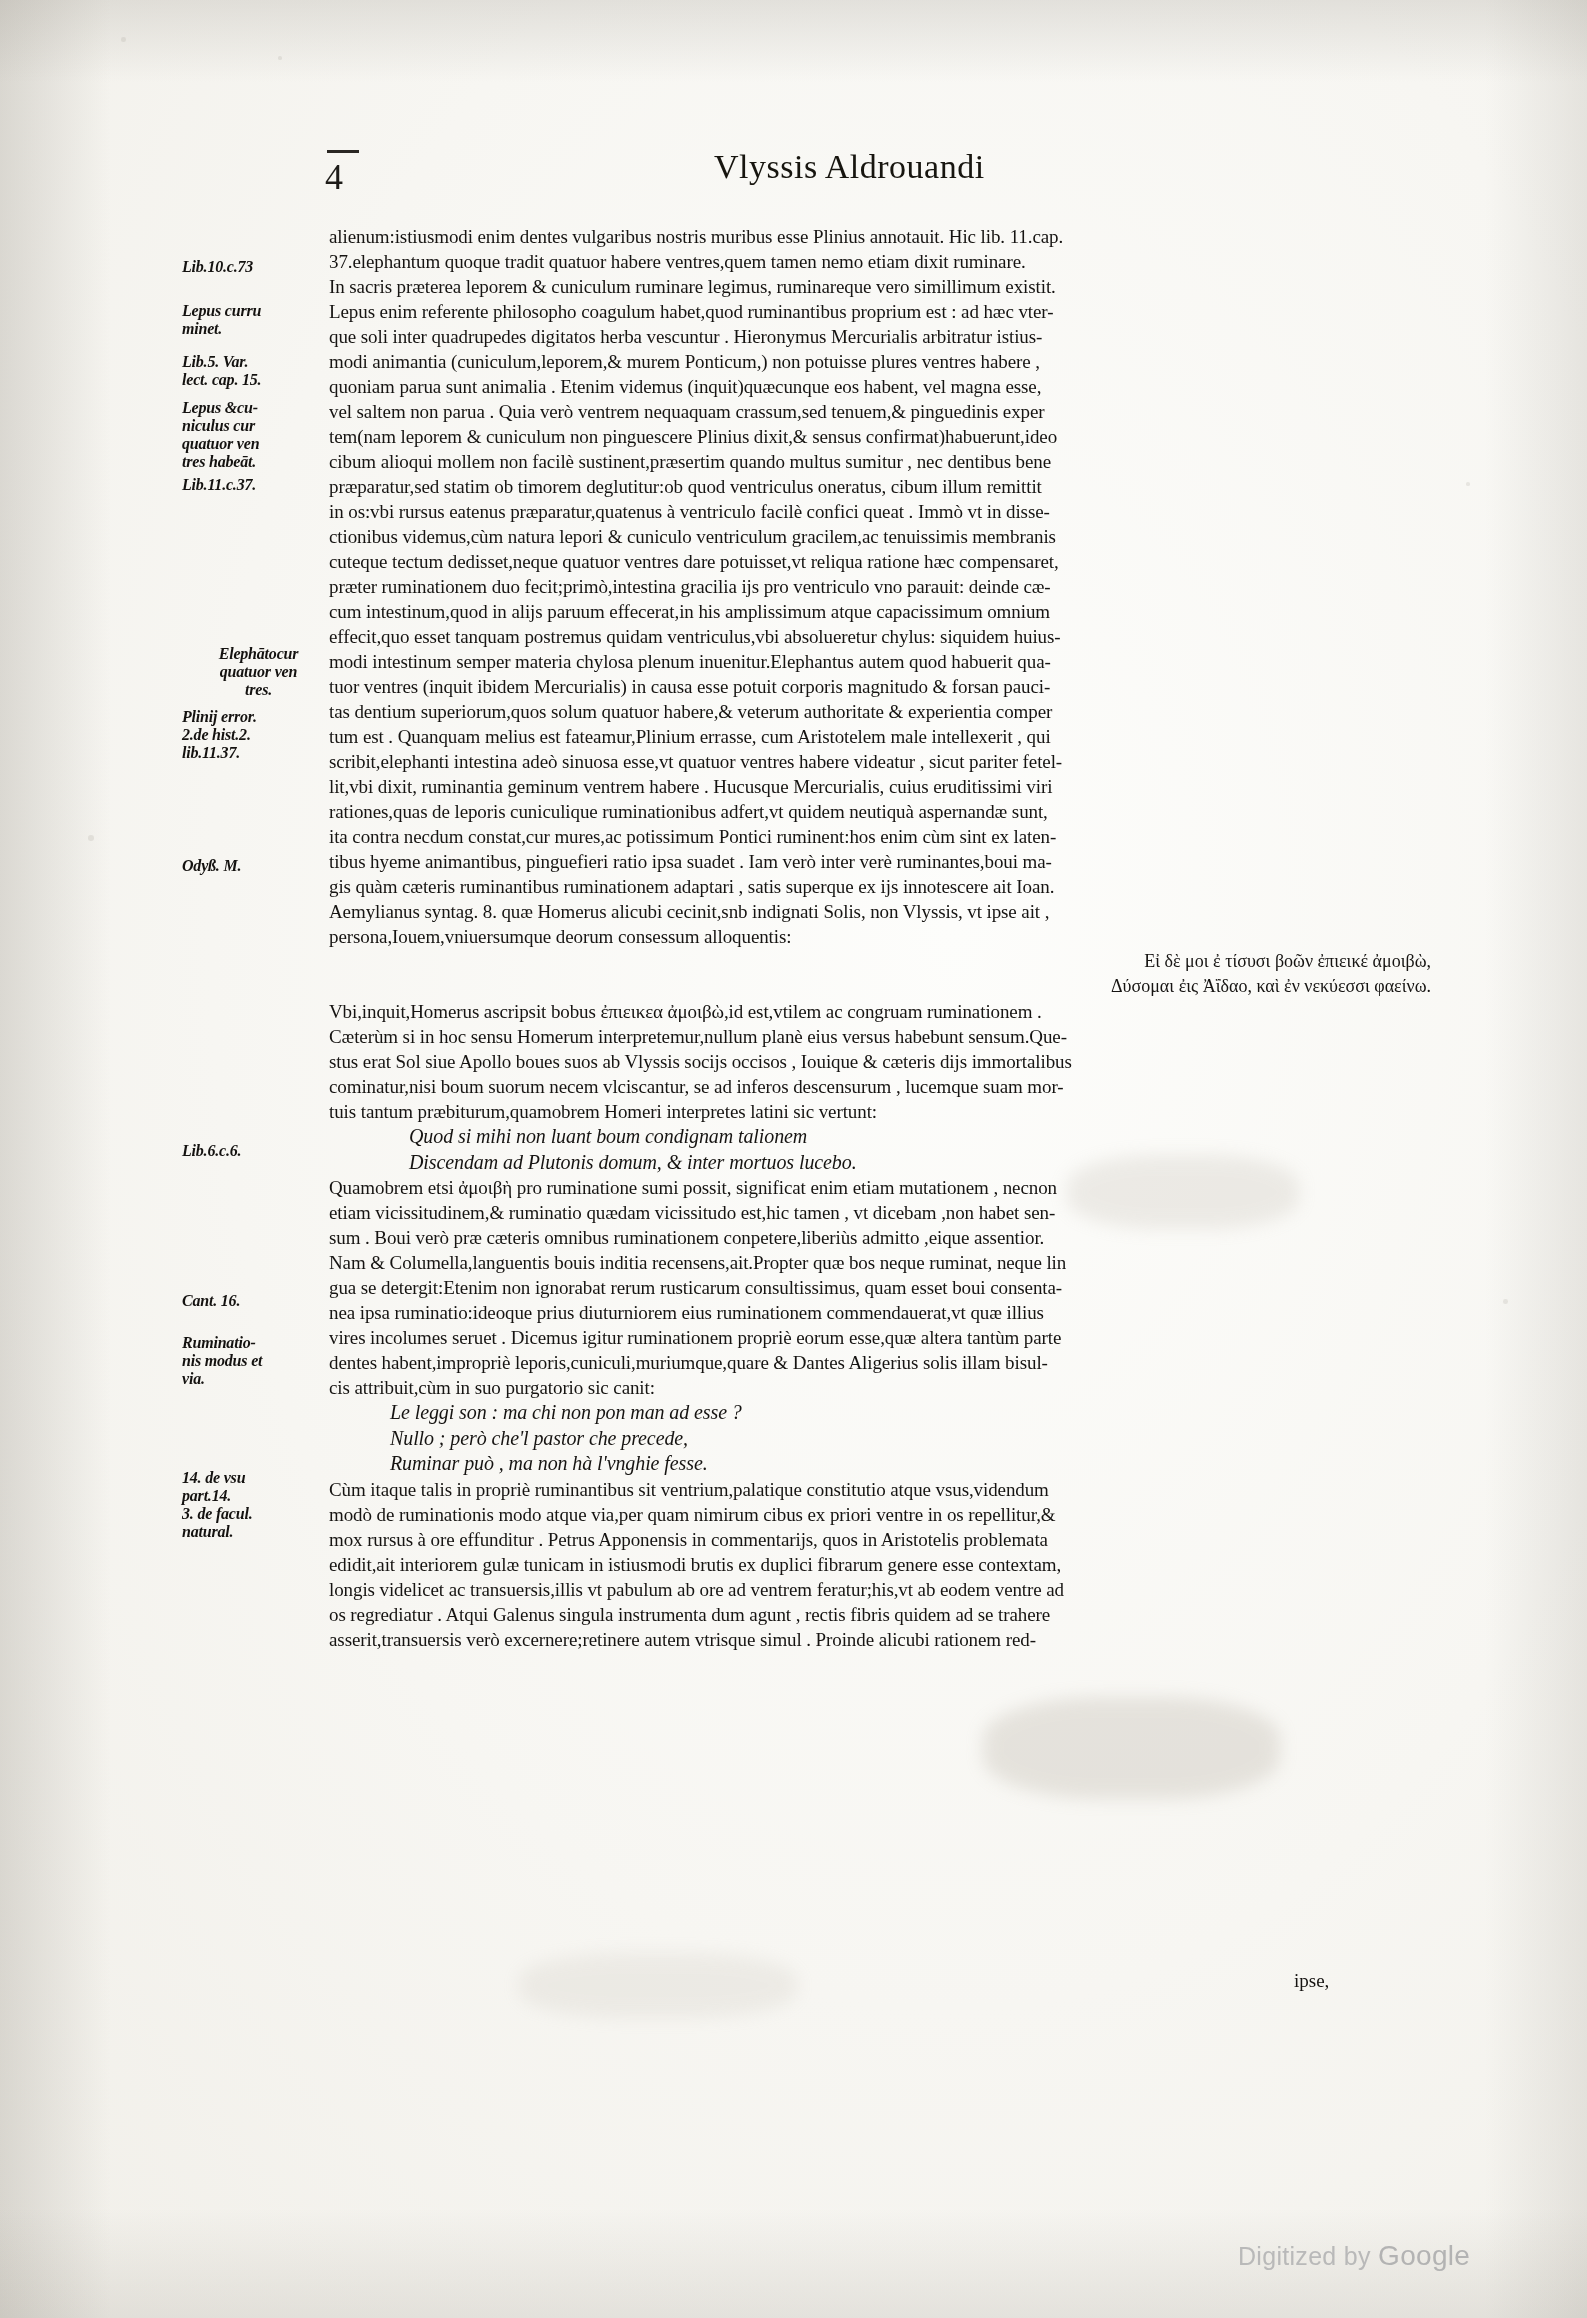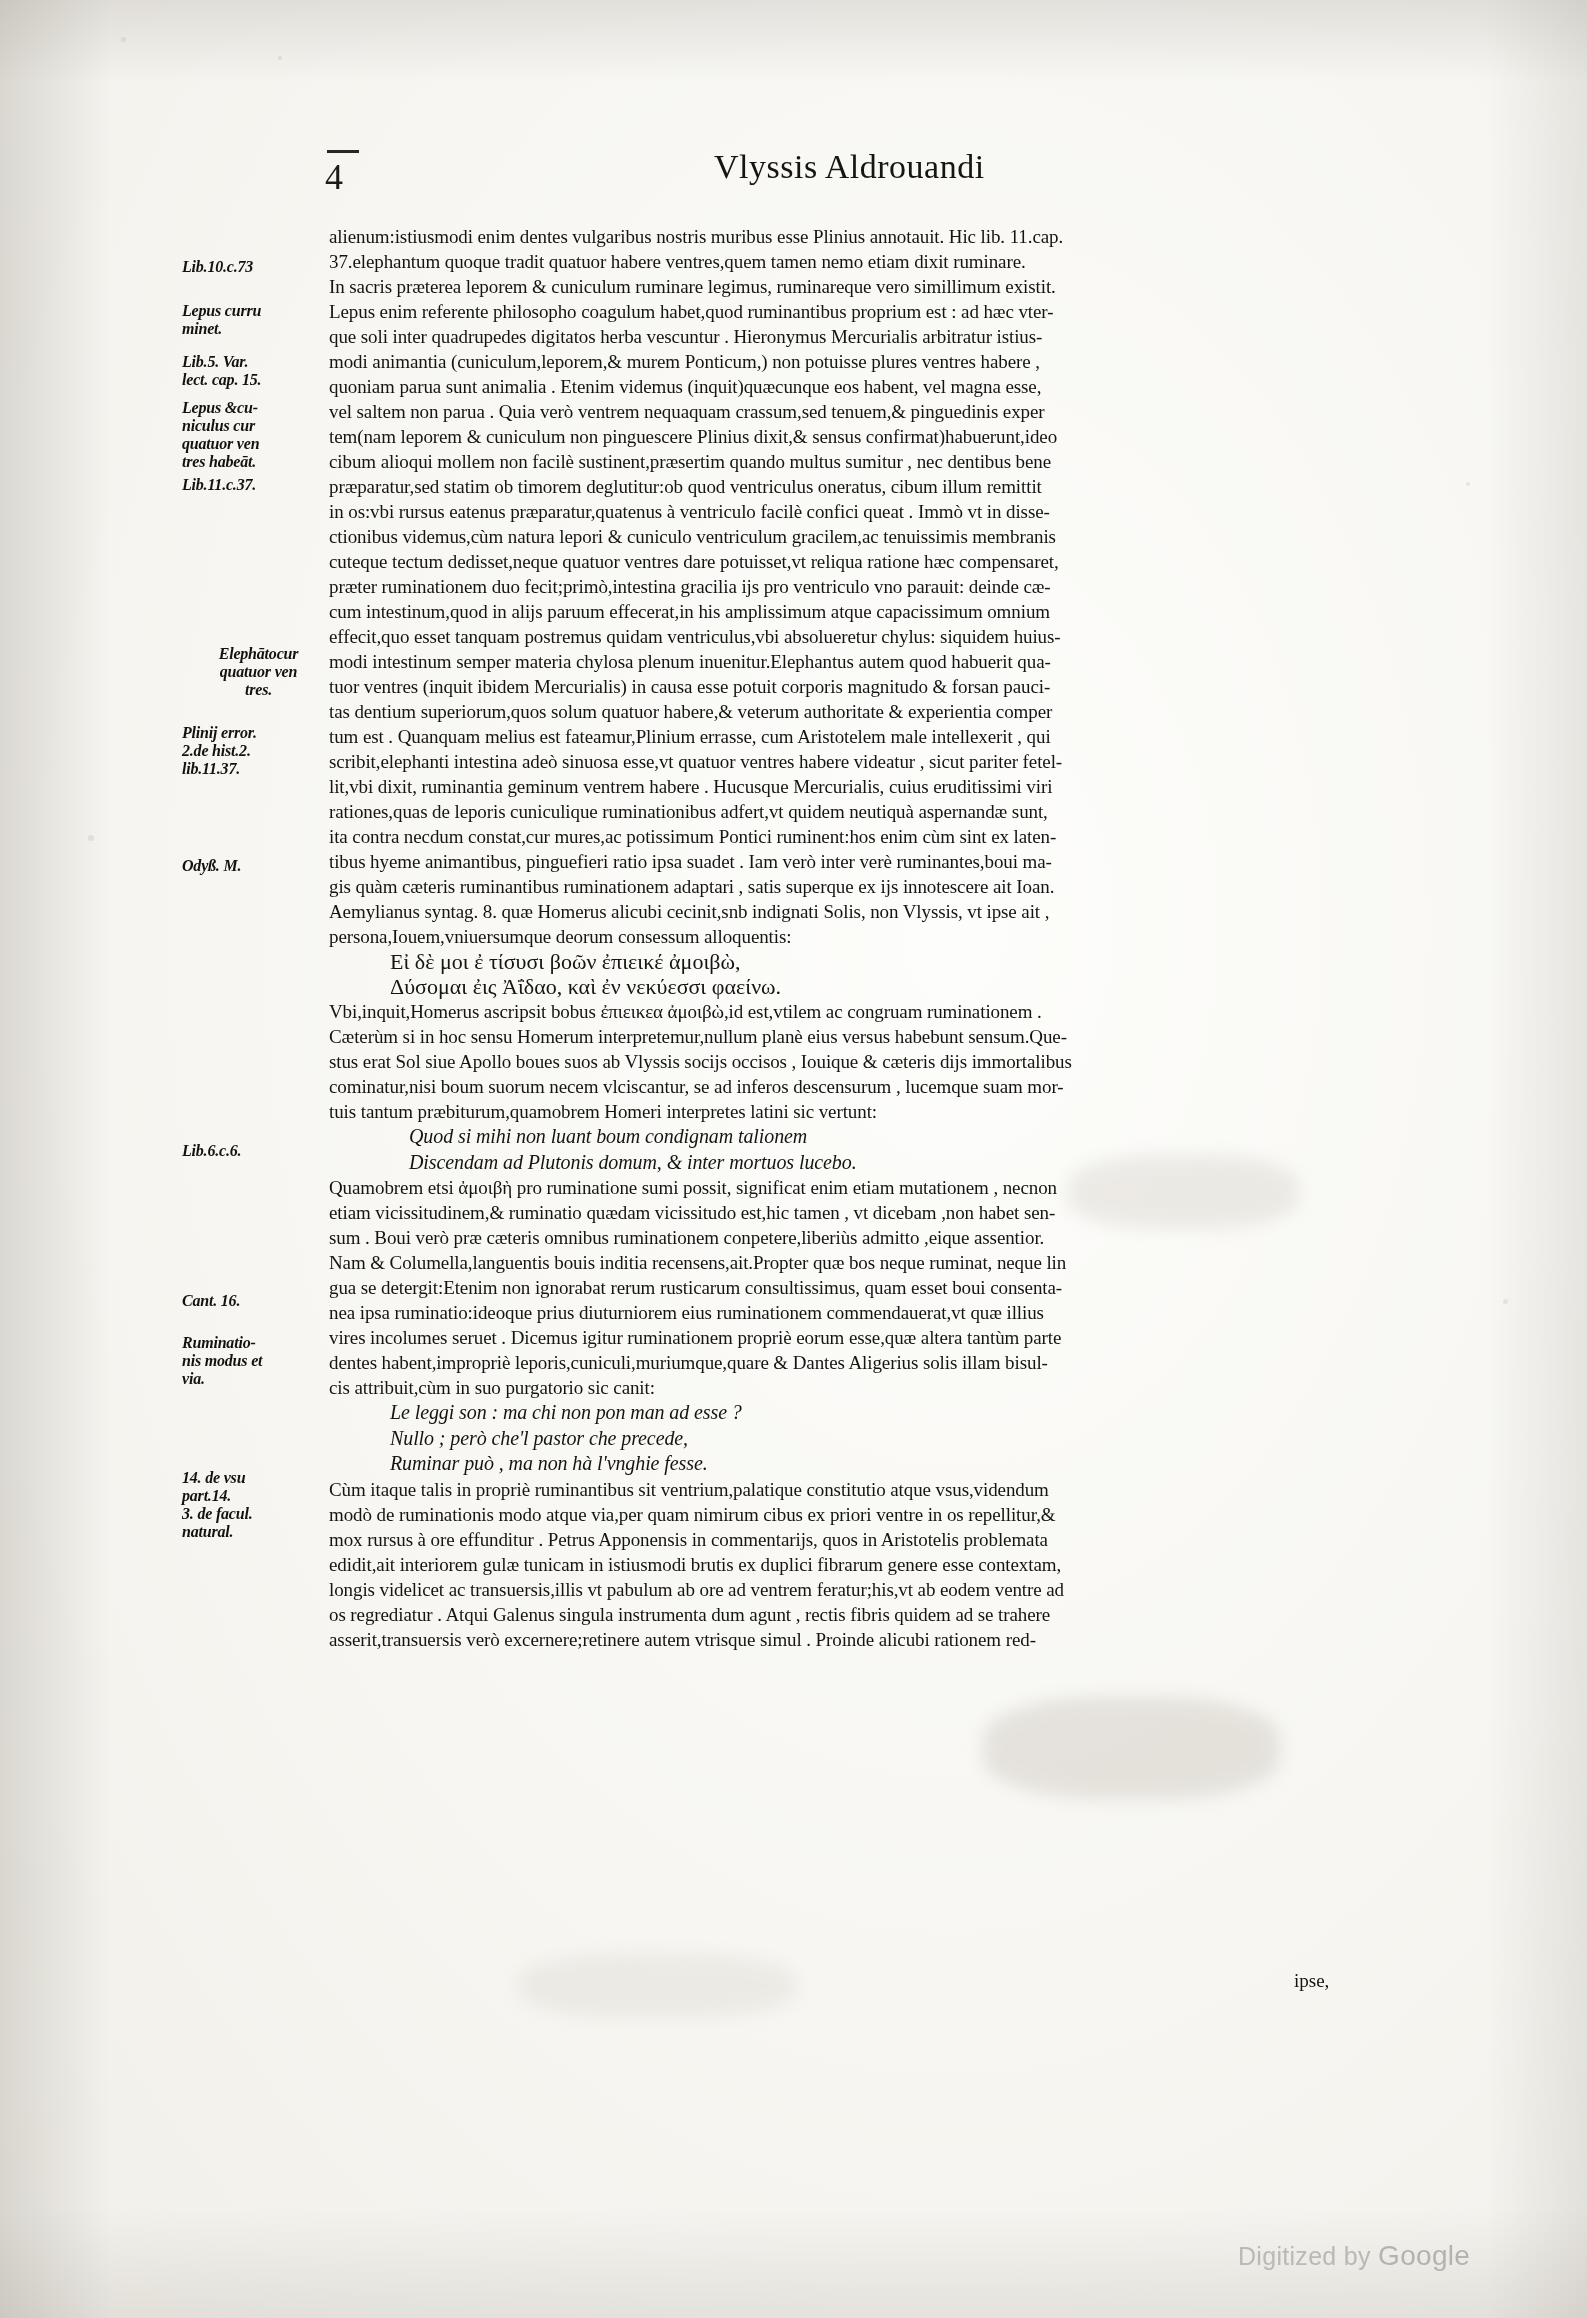--- a/index.html
+++ b/index.html
@@ -101,22 +101,23 @@
   .ln {
     position: relative;
     font-size: 19px;
     line-height: 25px;
     color: #161412;
     letter-spacing: -0.1px;
     white-space: nowrap;
     font-family: "Liberation Serif", serif;
   }
   .gk {
-    font-size: 22px;
+    font-size: 18px;
     letter-spacing: 0px;
+    text-align: right;
   }
   .indent2 { padding-left: 61px; }
   .indent3 { padding-left: 80px; }
 
   .verse {
     font-style: italic;
     font-size: 20px;
     line-height: 25.5px;
     color: #161412;
   }
@@ -211,21 +212,21 @@
         <div>tres habeāt.</div>
       </div>
       <div class="margin-note" style="top: 227px;">
         <div>Lib.11.c.37.</div>
       </div>
       <div class="margin-note" style="top: 396px; text-align: center;">
         <div>Elephātocur</div>
         <div>quatuor ven</div>
         <div>tres.</div>
       </div>
-      <div class="margin-note" style="top: 475px;">
+      <div class="margin-note" style="top: 459px;">
         <div>Plinij error.</div>
         <div>2.de hist.2.</div>
         <div>lib.11.37.</div>
       </div>
       <div class="margin-note" style="top: 608px;">
         <div>Odyß. M.</div>
       </div>
       <div class="margin-note" style="top: 893px;">
         <div>Lib.6.c.6.</div>
       </div>

